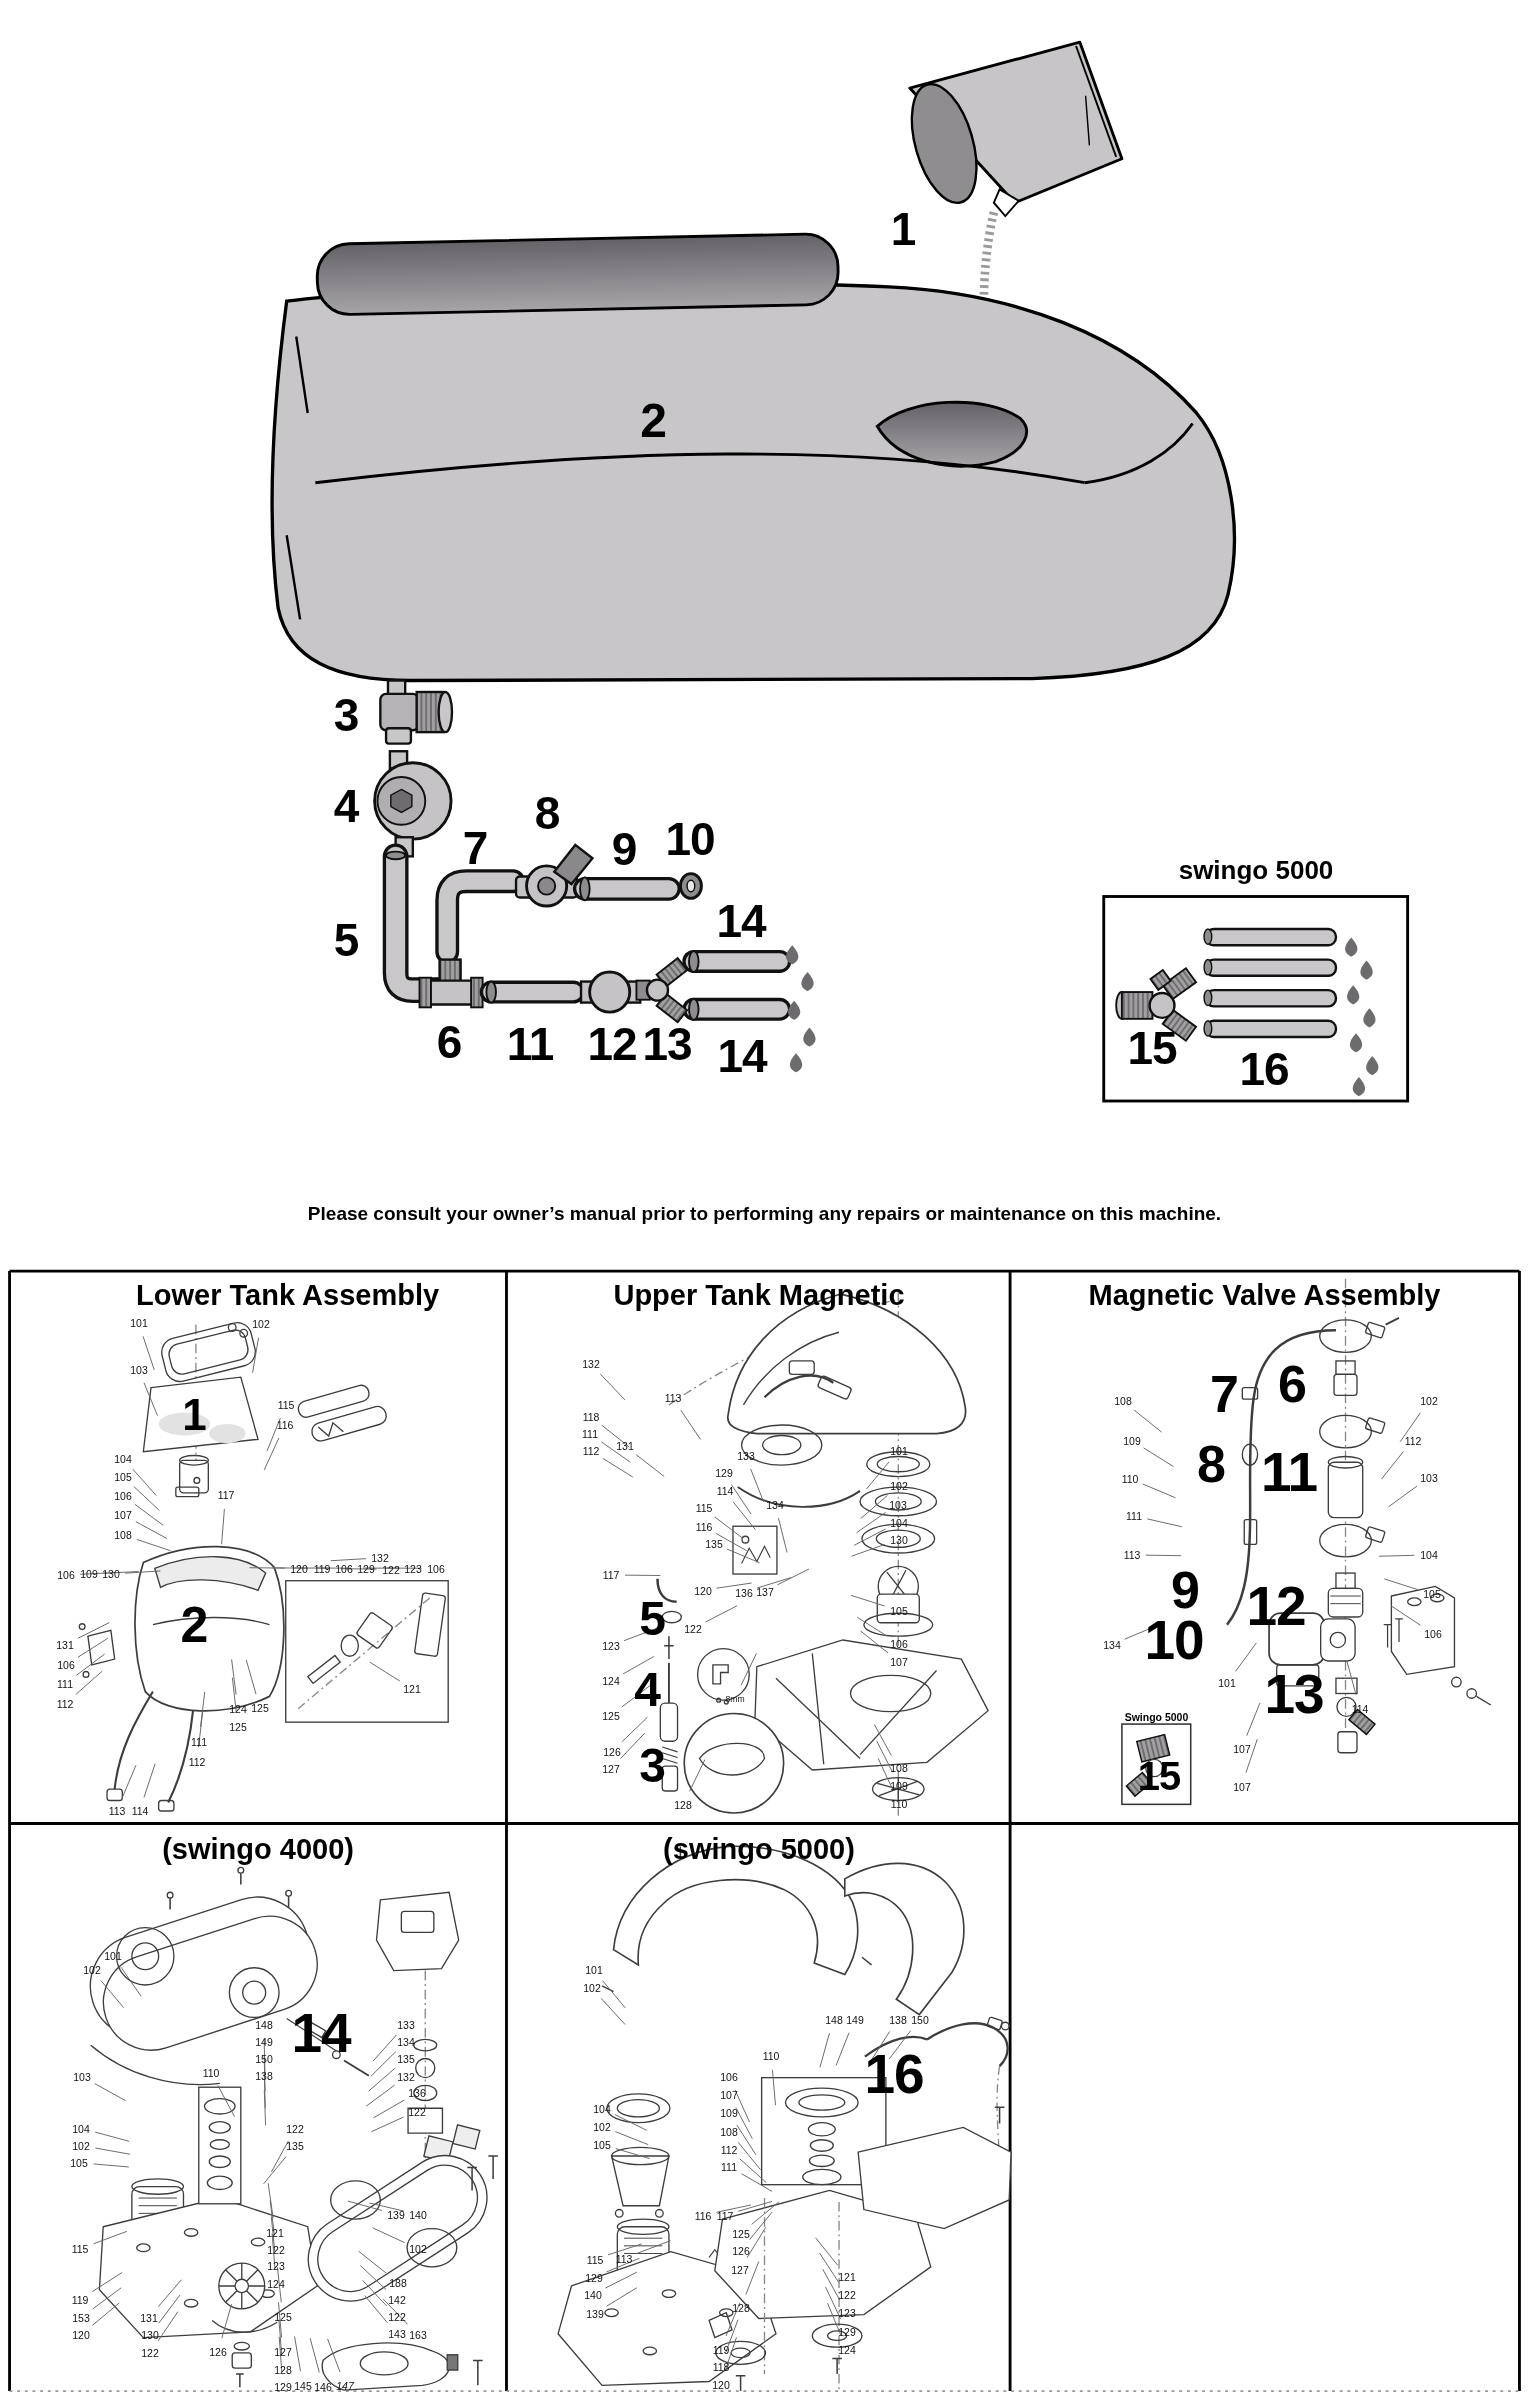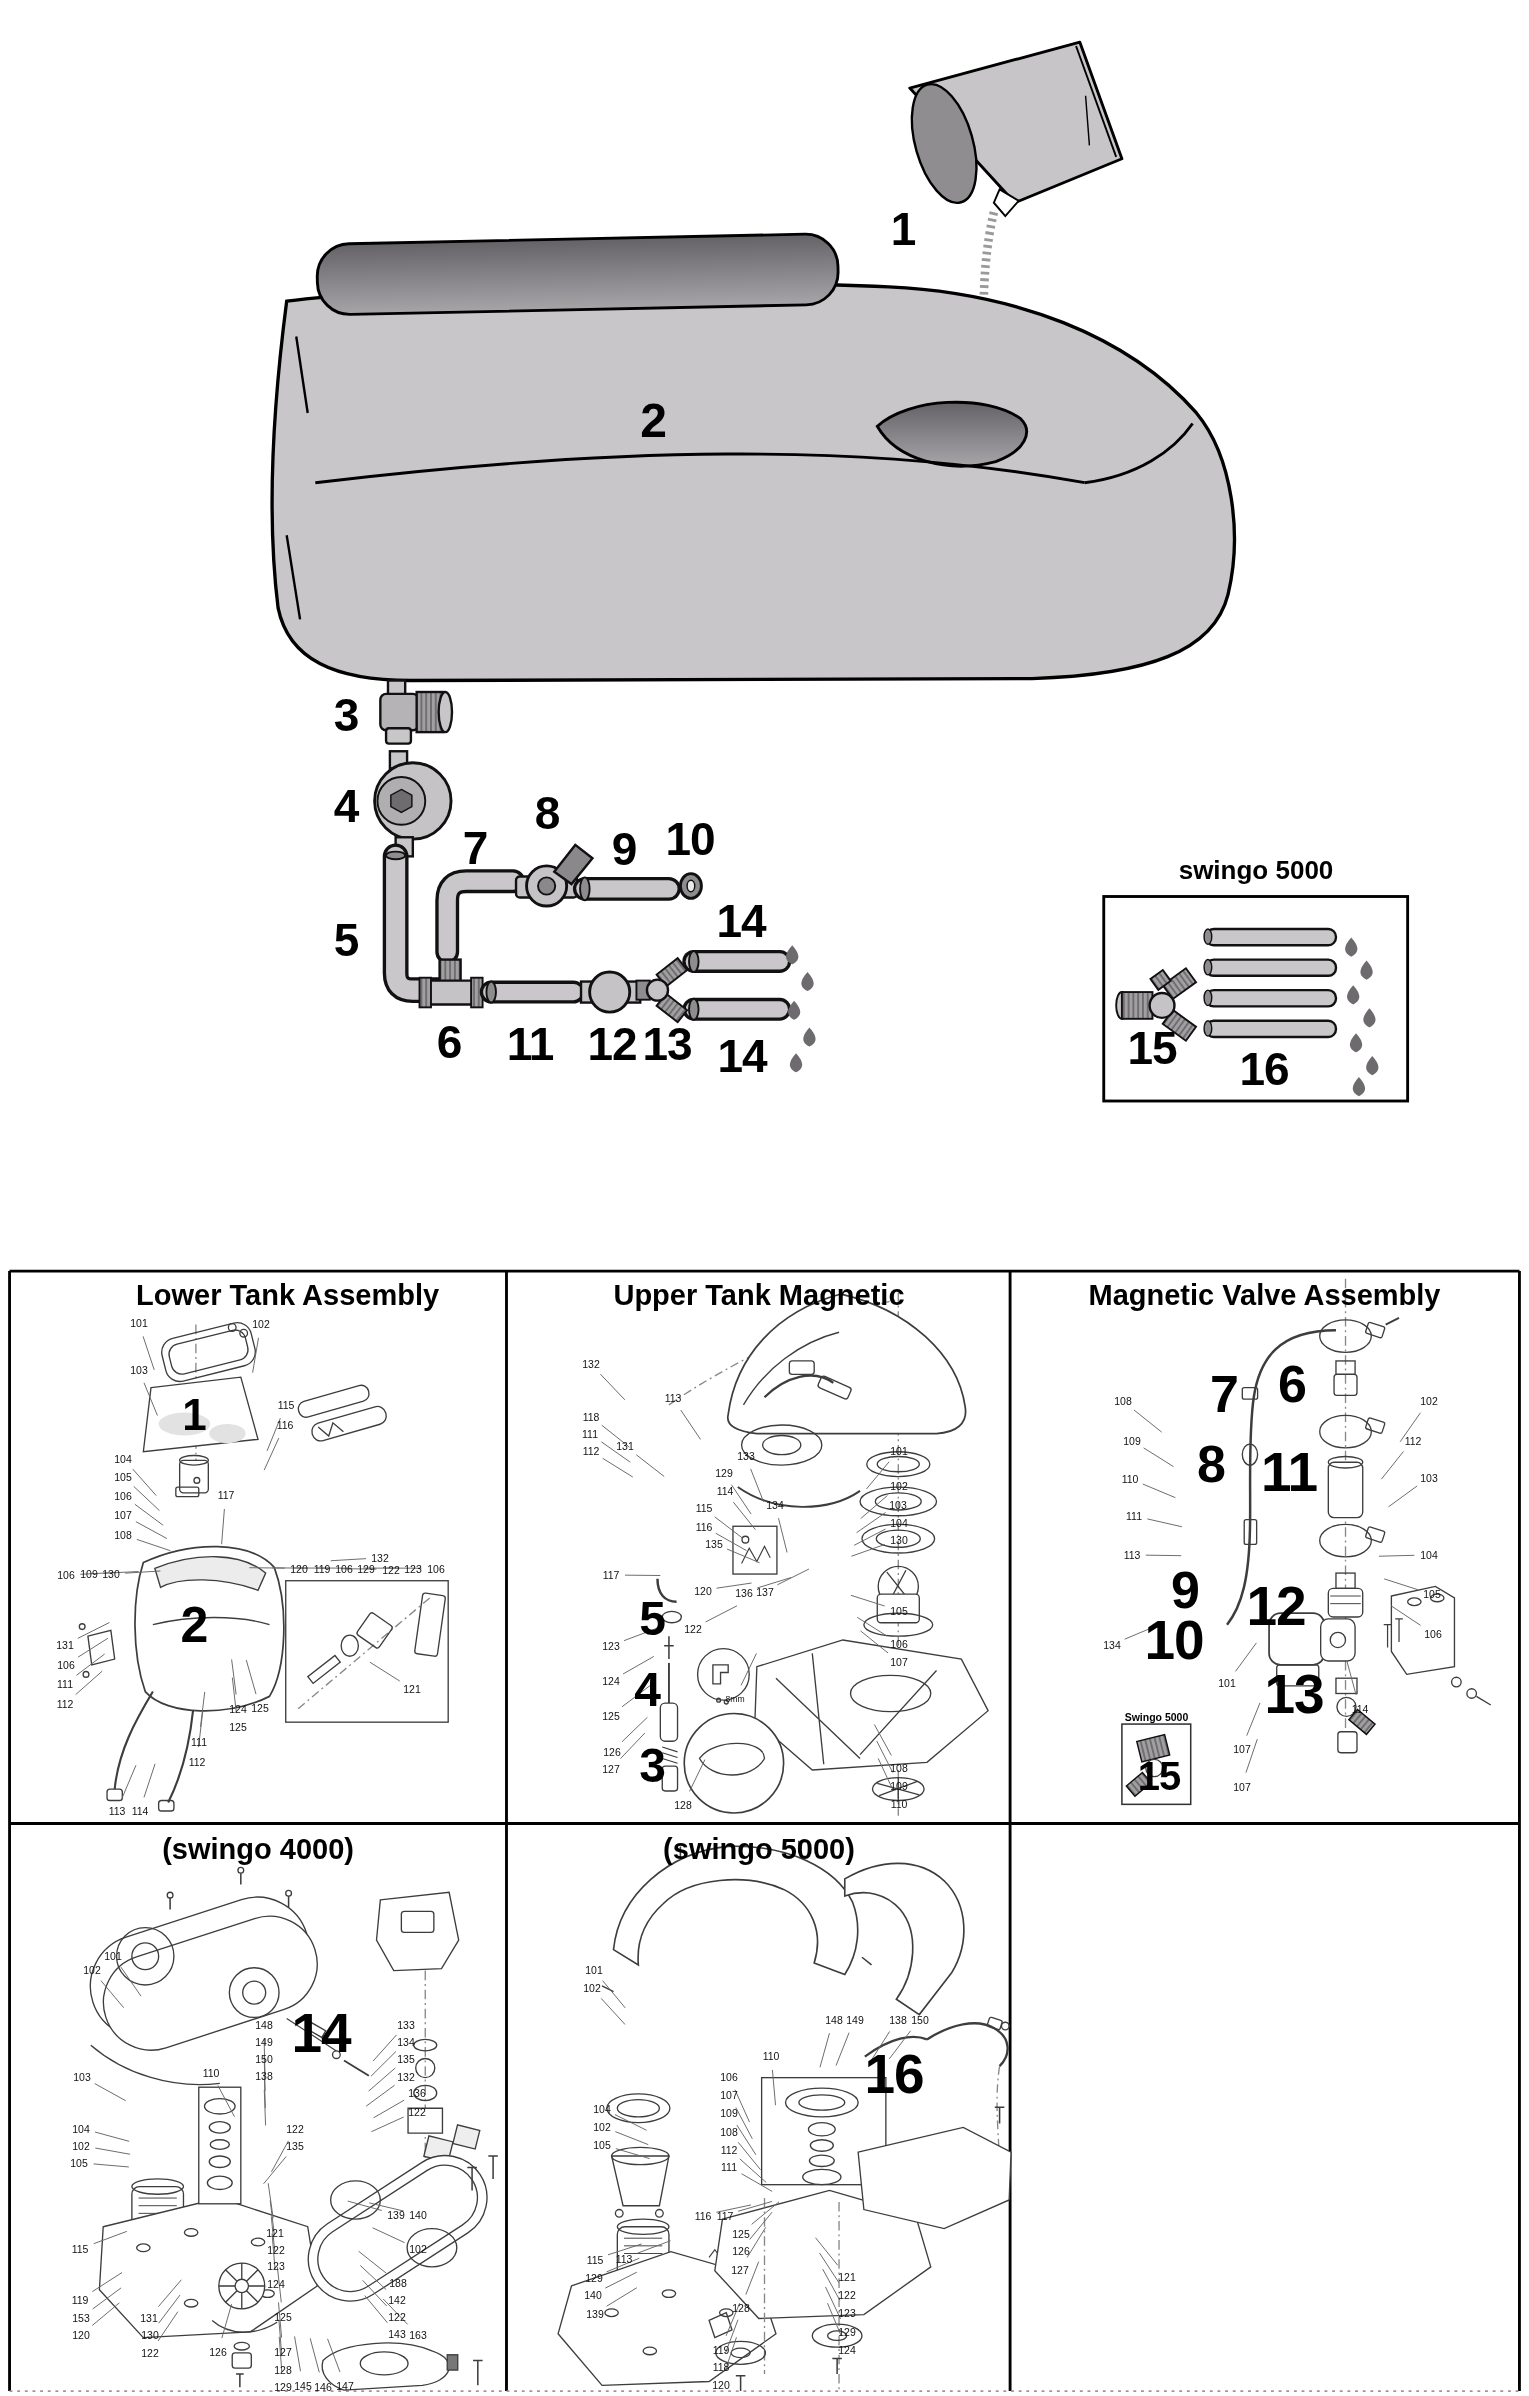--- a/index.html
+++ b/index.html
@@ -597,20 +597,21 @@
       <line x1="879.6037115245261" y1="2426.4321153550554" x2="863.8261999516907" y2="2392.9646665641926" stroke="#666" stroke-width="1"></line>
       <line x1="880.2183311746046" y1="2444.159035236175" x2="865.9568814052961" y2="2410.017988818739" stroke="#666" stroke-width="1"></line>
       <line x1="759.7816688253954" y1="2444.159035236175" x2="774.0431185947039" y2="2410.017988818739" stroke="#666" stroke-width="1"></line>
       <line x1="759.2668516238259" y1="2461.9550623364644" x2="772.2584189625964" y2="2427.3108827664096" stroke="#666" stroke-width="1"></line>
       <line x1="758.8089426147533" y1="2480.791760456411" x2="770.6710010644779" y2="2445.7447695822243" stroke="#666" stroke-width="1"></line>
     </svg>
 
 <div class="box-title" style="left:1104px;top:855px;width:304px;">swingo 5000</div>
 
 <div class="credit">
+  <div>Please consult your owner’s manual prior to performing any repairs or maintenance on this machine.</div>
 </div>
 
 <h2 class="panel-title" style="left:9.6px;top:1277px;width:556px;">Lower Tank Assembly</h2>
 <h2 class="panel-title" style="left:507px;top:1277px;width:504px;">Upper Tank Magnetic</h2>
 <h2 class="panel-title" style="left:1010px;top:1277px;width:509px;">Magnetic Valve Assembly</h2>
 <h2 class="panel-title" style="left:9.6px;top:1831px;width:497px;">
   <span style="display:block">(swingo 4000)</span>
 </h2>
 <h2 class="panel-title" style="left:507px;top:1831px;width:504px;">
   <span style="display:block">(swingo 5000)</span>
@@ -743,21 +744,21 @@
       <span class="lbl-s" style="left: 396px; top: 2215px;">139</span>
       <span class="lbl-s" style="left: 418px; top: 2215px;">140</span>
       <span class="lbl-s" style="left: 418px; top: 2249px;">102</span>
       <span class="lbl-s" style="left: 398px; top: 2283px;">188</span>
       <span class="lbl-s" style="left: 397px; top: 2300px;">142</span>
       <span class="lbl-s" style="left: 397px; top: 2317px;">122</span>
       <span class="lbl-s" style="left: 397px; top: 2334px;">143</span>
       <span class="lbl-s" style="left: 418px; top: 2335px;">163</span>
       <span class="lbl-s" style="left: 303px; top: 2386px;">145</span>
       <span class="lbl-s" style="left: 323px; top: 2387px;">146</span>
-      <span class="lbl-s" style="left: 345px; top: 2386px;">147</span>
+      <span class="lbl-s" style="left: 345px; top: 2386px; font-style: italic;">147</span>
       <span class="lbl-s" style="left: 594px; top: 1970px;">101</span>
       <span class="lbl-s" style="left: 592px; top: 1988px;">102</span>
       <span class="lbl-s" style="left: 602px; top: 2109px;">104</span>
       <span class="lbl-s" style="left: 602px; top: 2127px;">102</span>
       <span class="lbl-s" style="left: 602px; top: 2145px;">105</span>
       <span class="lbl-s" style="left: 771px; top: 2056px;">110</span>
       <span class="lbl-s" style="left: 729px; top: 2077px;">106</span>
       <span class="lbl-s" style="left: 729px; top: 2095px;">107</span>
       <span class="lbl-s" style="left: 729px; top: 2113px;">109</span>
       <span class="lbl-s" style="left: 729px; top: 2132px;">108</span>

